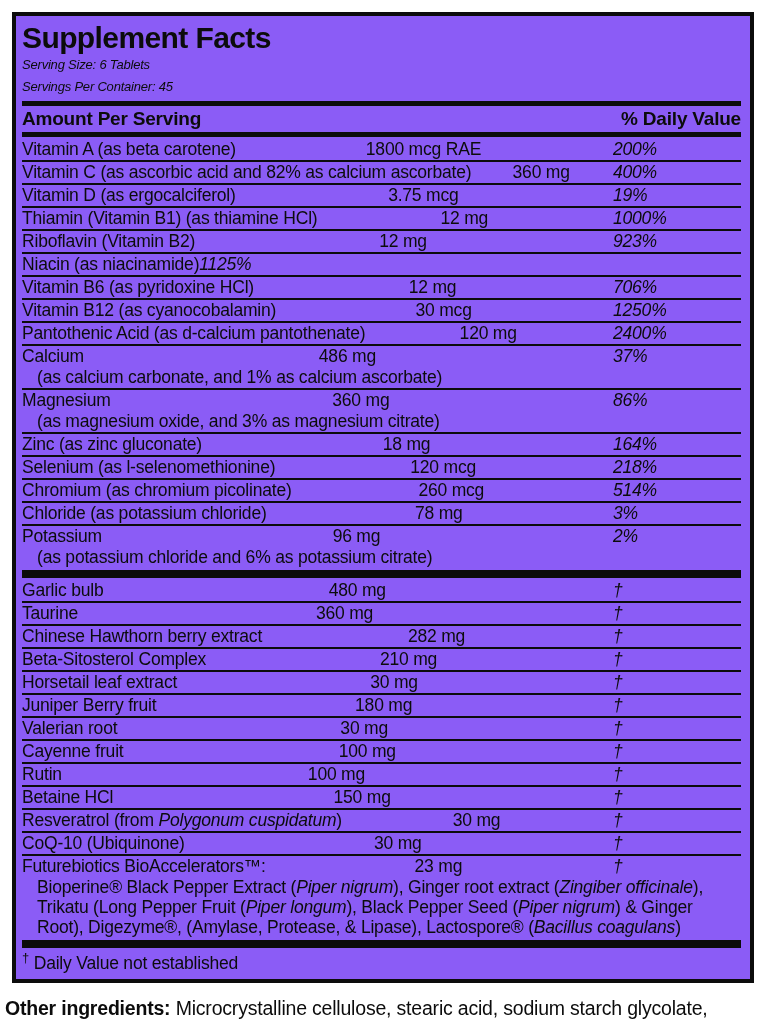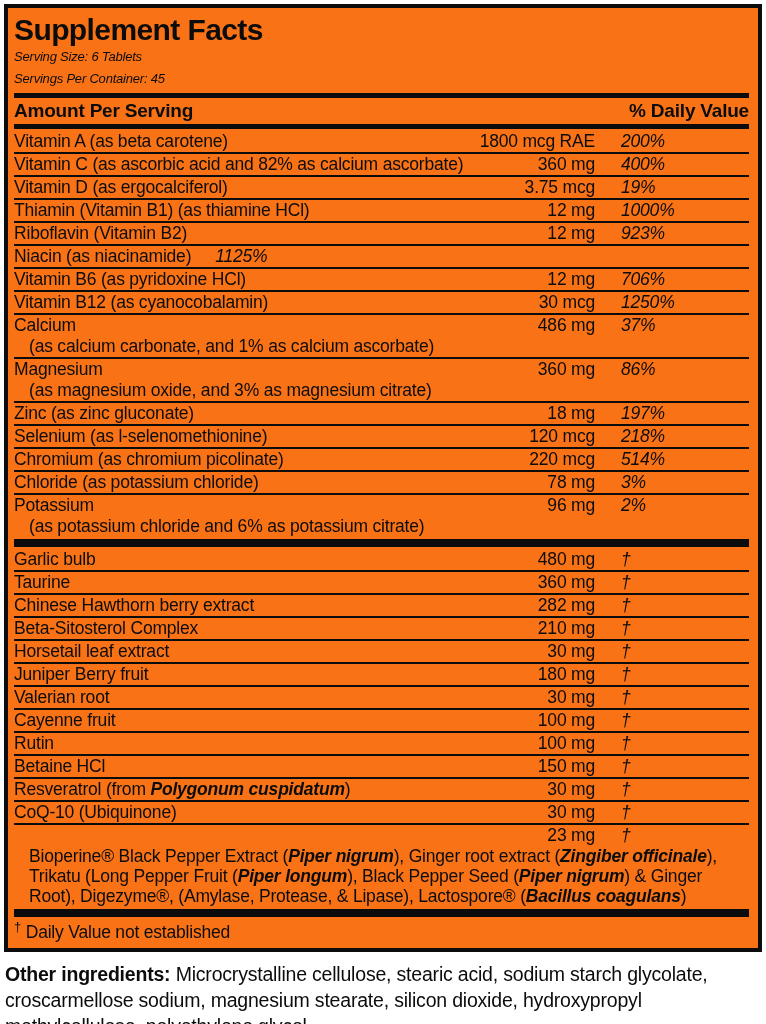--- a/index.html
+++ b/index.html
@@ -6,24 +6,24 @@
   html, body { margin: 0; padding: 0; background: #ffffff; }
   body {
     width: 766px;
     font-family: "Liberation Sans", "DejaVu Sans", sans-serif;
     color: #0c0c0c;
     -webkit-font-smoothing: antialiased;
   }
   .page { width: 766px; }
 
   .label-box {
-    margin: 4px;
+    margin: 12px;
     border: 4px solid #0c0c0c;
     padding: 3px 9px 4px 6px;
-    background: #f97316;
+    background: #8b5cf6;
   }
 
   .title {
     font-size: 30px;
     font-weight: bold;
     letter-spacing: -0.6px;
     line-height: 33px;
     padding-top: 2px;
   }
   .serving {
@@ -50,24 +50,23 @@
   .rows .row { border-bottom: 2px solid #0c0c0c; }
   .rows .row:last-child { border-bottom: none; }
 
   .row-main {
     display: flex;
     align-items: baseline;
     font-size: 17.5px;
     line-height: 19px;
     padding: 1px 0;
     letter-spacing: -0.2px;
-    gap: 24px;
   }
   .nm  { flex: 0 1 auto; }
-  .amt { flex: 1 1 auto; text-align: right; white-space: nowrap; padding-right: 2px; }
+  .amt { flex: 1 1 auto; text-align: center; white-space: nowrap; padding-right: 2px; }
   .dv  { flex: 0 0 128px; text-align: left; white-space: nowrap; font-style: italic; }
 
   .sub {
     font-size: 17.5px;
     line-height: 20px;
     padding: 0 0 1px 15px;
     letter-spacing: -0.2px;
   }
 
   .footnote {
@@ -83,21 +82,21 @@
   }
 
   .other {
     margin: 9px 2px 0 5px;
     font-size: 19.5px;
     line-height: 26px;
     letter-spacing: -0.2px;
   }
   .other .lead { font-weight: bold; }
 
-  i { font-style: italic; font-weight: bold; }
+  i { font-style: italic; }
 </style>
 </head>
 <body>
 
 <div class="page">
 
   <div class="label-box">
 
     <div class="title">Supplement Facts</div>
     <div class="serving">Serving Size: 6 Tablets</div>
@@ -178,20 +177,28 @@
 
         <div class="row">
           <div class="row-main">
             <span class="nm">Vitamin B12 (as cyanocobalamin)</span>
             <span class="amt">30 mcg</span>
             <span class="dv">1250%</span>
           </div>
 
         </div>
 
+        <div class="row">
+          <div class="row-main">
+            <span class="nm">Pantothenic Acid (as d-calcium pantothenate)</span>
+            <span class="amt">120 mg</span>
+            <span class="dv">2400%</span>
+          </div>
+
+        </div>
 
         <div class="row">
           <div class="row-main">
             <span class="nm">Calcium</span>
             <span class="amt">486 mg</span>
             <span class="dv">37%</span>
           </div>
           <div class="sub">(as calcium carbonate, and 1% as calcium ascorbate)</div>
         </div>
 
@@ -201,39 +208,39 @@
             <span class="amt">360 mg</span>
             <span class="dv">86%</span>
           </div>
           <div class="sub">(as magnesium oxide, and 3% as magnesium citrate)</div>
         </div>
 
         <div class="row">
           <div class="row-main">
             <span class="nm">Zinc (as zinc gluconate)</span>
             <span class="amt">18 mg</span>
-            <span class="dv">197%</span>
+            <span class="dv">164%</span>
           </div>
 
         </div>
 
         <div class="row">
           <div class="row-main">
             <span class="nm">Selenium (as l-selenomethionine)</span>
             <span class="amt">120 mcg</span>
             <span class="dv">218%</span>
           </div>
 
         </div>
 
 
         <div class="row">
           <div class="row-main">
             <span class="nm">Chromium (as chromium picolinate)</span>
-            <span class="amt">220 mcg</span>
+            <span class="amt">260 mcg</span>
             <span class="dv">514%</span>
           </div>
 
         </div>
 
         <div class="row">
           <div class="row-main">
             <span class="nm">Chloride (as potassium chloride)</span>
             <span class="amt">78 mg</span>
             <span class="dv">3%</span>
@@ -358,20 +365,21 @@
           <div class="row-main">
             <span class="nm">CoQ-10 (Ubiquinone)</span>
             <span class="amt">30 mg</span>
             <span class="dv">†</span>
           </div>
 
         </div>
 
         <div class="row">
           <div class="row-main">
+            <span class="nm">Futurebiotics BioAccelerators™:</span>
             <span class="amt">23 mg</span>
             <span class="dv">†</span>
           </div>
           <div class="sub"><span>Bioperine® Black Pepper Extract (</span><i>Piper nigrum</i><span>), Ginger root extract (</span><i>Zingiber officinale</i><span>), Trikatu (Long Pepper Fruit (</span><i>Piper longum</i><span>), Black Pepper Seed (</span><i>Piper nigrum</i><span>) &amp; Ginger Root), Digezyme®, (Amylase, Protease, &amp; Lipase),  Lactospore® (</span><i>Bacillus coagulans</i><span>)</span></div>
         </div>
       </div>
 
     <div class="bar bar-thick"></div>
 
     <div class="footnote">

